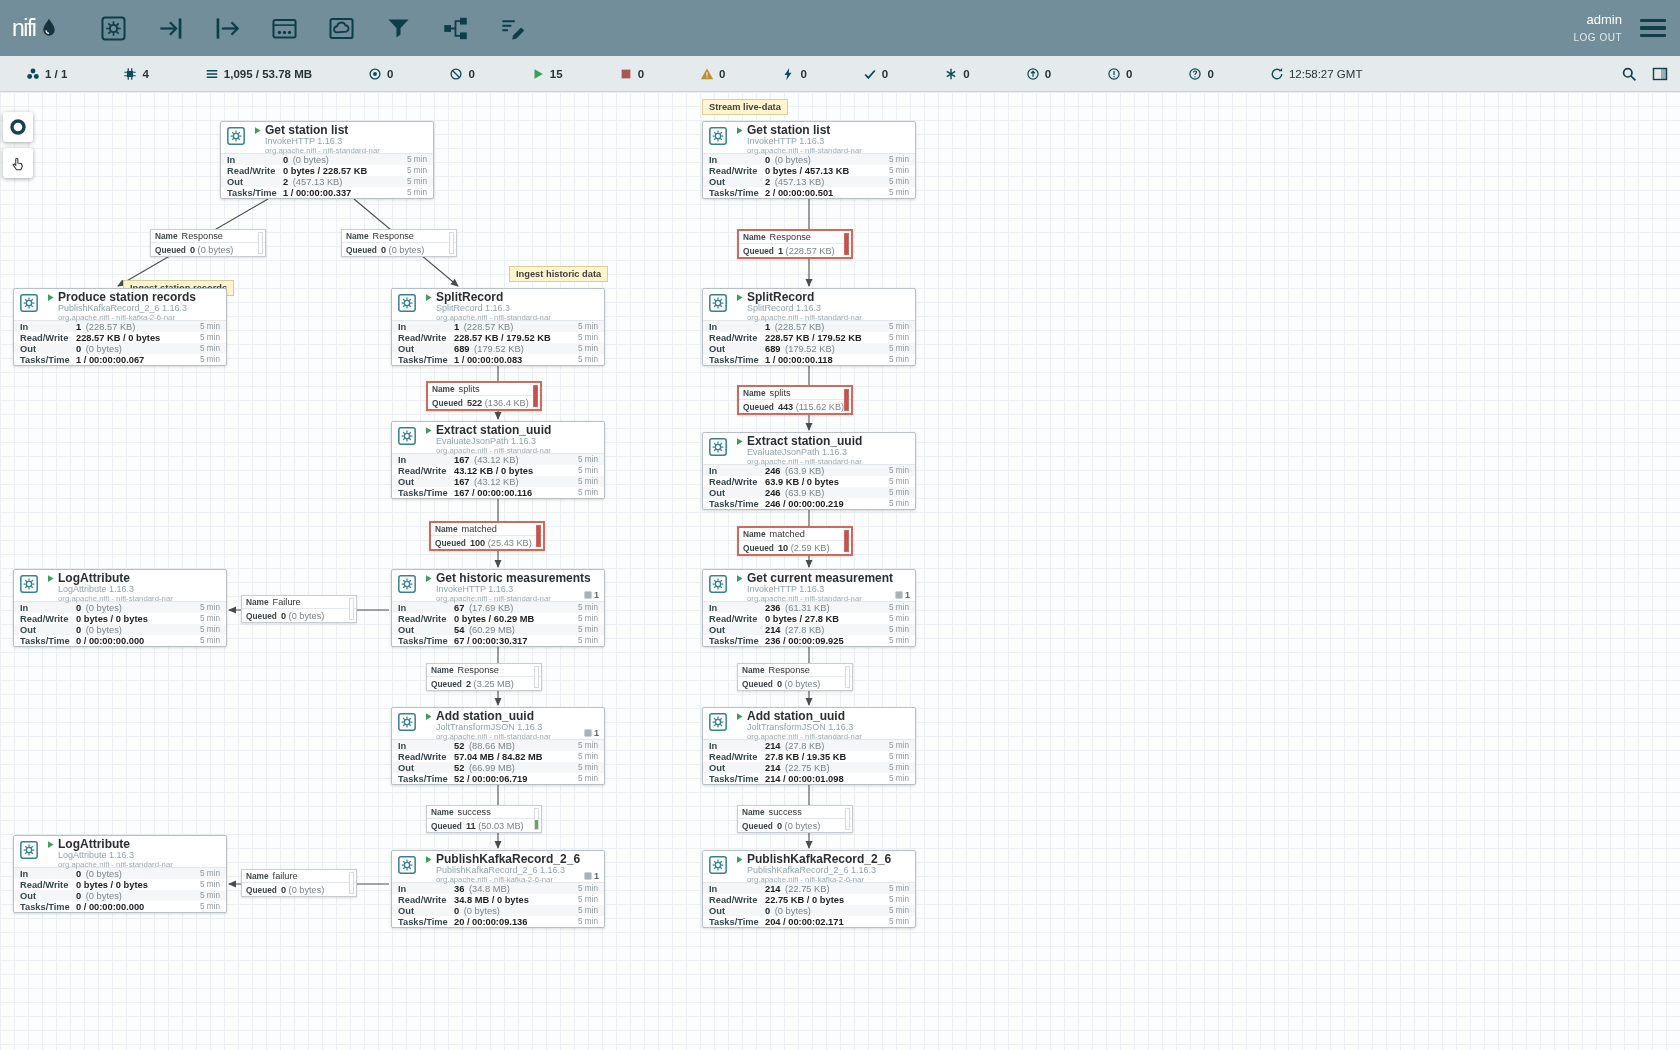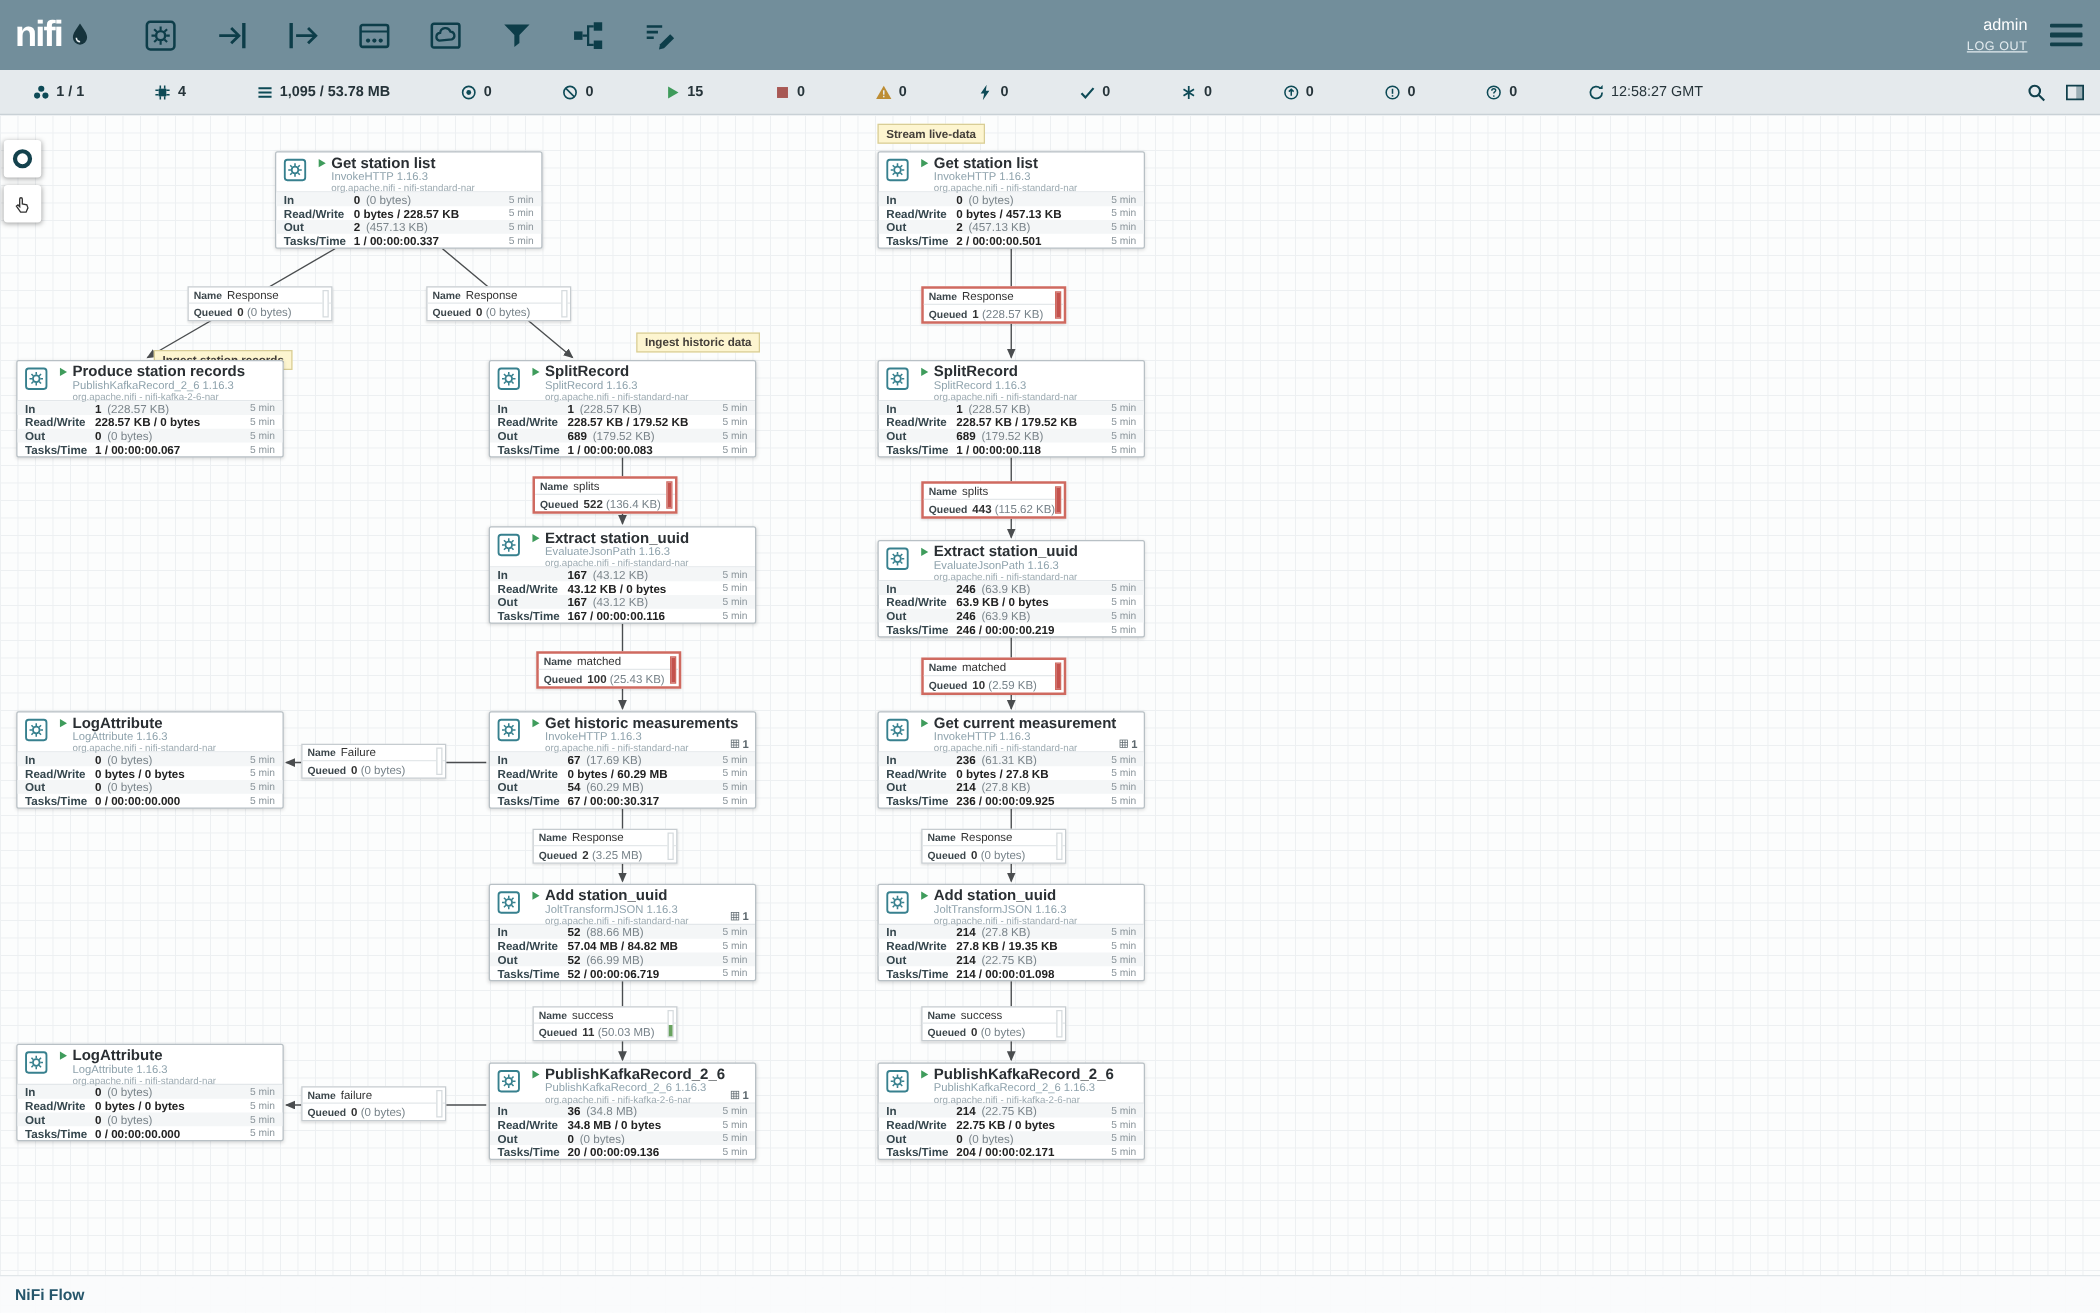--- a/index.html
+++ b/index.html
@@ -2,29 +2,29 @@
 <html><head>
 <meta charset="utf-8">
 <style>
   * { box-sizing: border-box; margin: 0; padding: 0; }
   html,body { width:1680px; height:1050px; overflow:hidden; font-family:"Liberation Sans", sans-serif; }
   .app { position:relative; width:1680px; height:1050px; background:#fbfcfd; }
 
   
   .app-header { position:absolute; top:0; left:0; right:0; height:56px; background:#728e9b; display:flex; align-items:center; z-index:10; }
   .logo { display:flex; align-items:center; margin-left:12px; gap:3px; }
-  .logo-text { color:#fff; font-size:29px; font-weight:700; letter-spacing:-1.5px; }
+  .logo-text { color:#fff; font-size:23px; font-weight:400; letter-spacing:-1.5px; }
   .logo-drop svg { width:22px; height:22px; display:block; }
   .tools { display:flex; gap:30px; margin-left:40px; color:#0d3d49; }
   .tool-icon { cursor:grab; }
   .tool-icon svg { width:27px; height:27px; display:block; }
   .header-right { margin-left:auto; display:flex; align-items:center; margin-right:14px; gap:18px; }
   .user-block { text-align:right; line-height:1.55; }
   .user-name { font-size:13px; color:#ffffff; }
-  .logout { font-size:10px; color:#e3ebef; letter-spacing:.5px; cursor:pointer;text-decoration:underline; }
+  .logout { font-size:10px; color:#e3ebef; letter-spacing:.5px; cursor:pointer; }
   .menu-btn { width:26px; display:flex; flex-direction:column; gap:4px; cursor:pointer; }
   .menu-btn span { height:3.5px; background:#123f4a; border-radius:1px; }
 
   
   .status-bar { position:absolute; top:56px; left:0; right:0; height:36px; background:#e5eaed; border-bottom:1px solid #c9d1d6; display:flex; align-items:center; padding-left:26px; z-index:9; }
   .status-items { display:flex; align-items:center; gap:56px; }
   .status-item { display:flex; align-items:center; gap:5px; color:#0d4a56; }
   .status-item .si svg { width:14px; height:14px; display:block; }
   .status-item .st { font-size:11.5px; font-weight:700; color:#26343a; white-space:nowrap; }
   .ic-running { color:#3e9b5b; }
@@ -1225,17 +1225,14 @@
       </div>
       <div class="palette-btn" style="left:3px;top:56px">
         <span>
           <svg viewBox="0 0 24 24">
             <path d="M10 21l-4.5-6.5 1.7-1.2 1.8 1.8V7a1.4 1.4 0 0 1 2.8 0v5.2l4.8.9 1.2 3.3-2 4.6z" fill="#fff" stroke="#333" stroke-width="1.4"></path>
           </svg>
         </span>
       </div>
     </div>
 
-  <div class="breadcrumb-bar">
-    <span class="breadcrumb">NiFi Flow</span>
-  </div>
 
 </div>
 
 </body></html>

